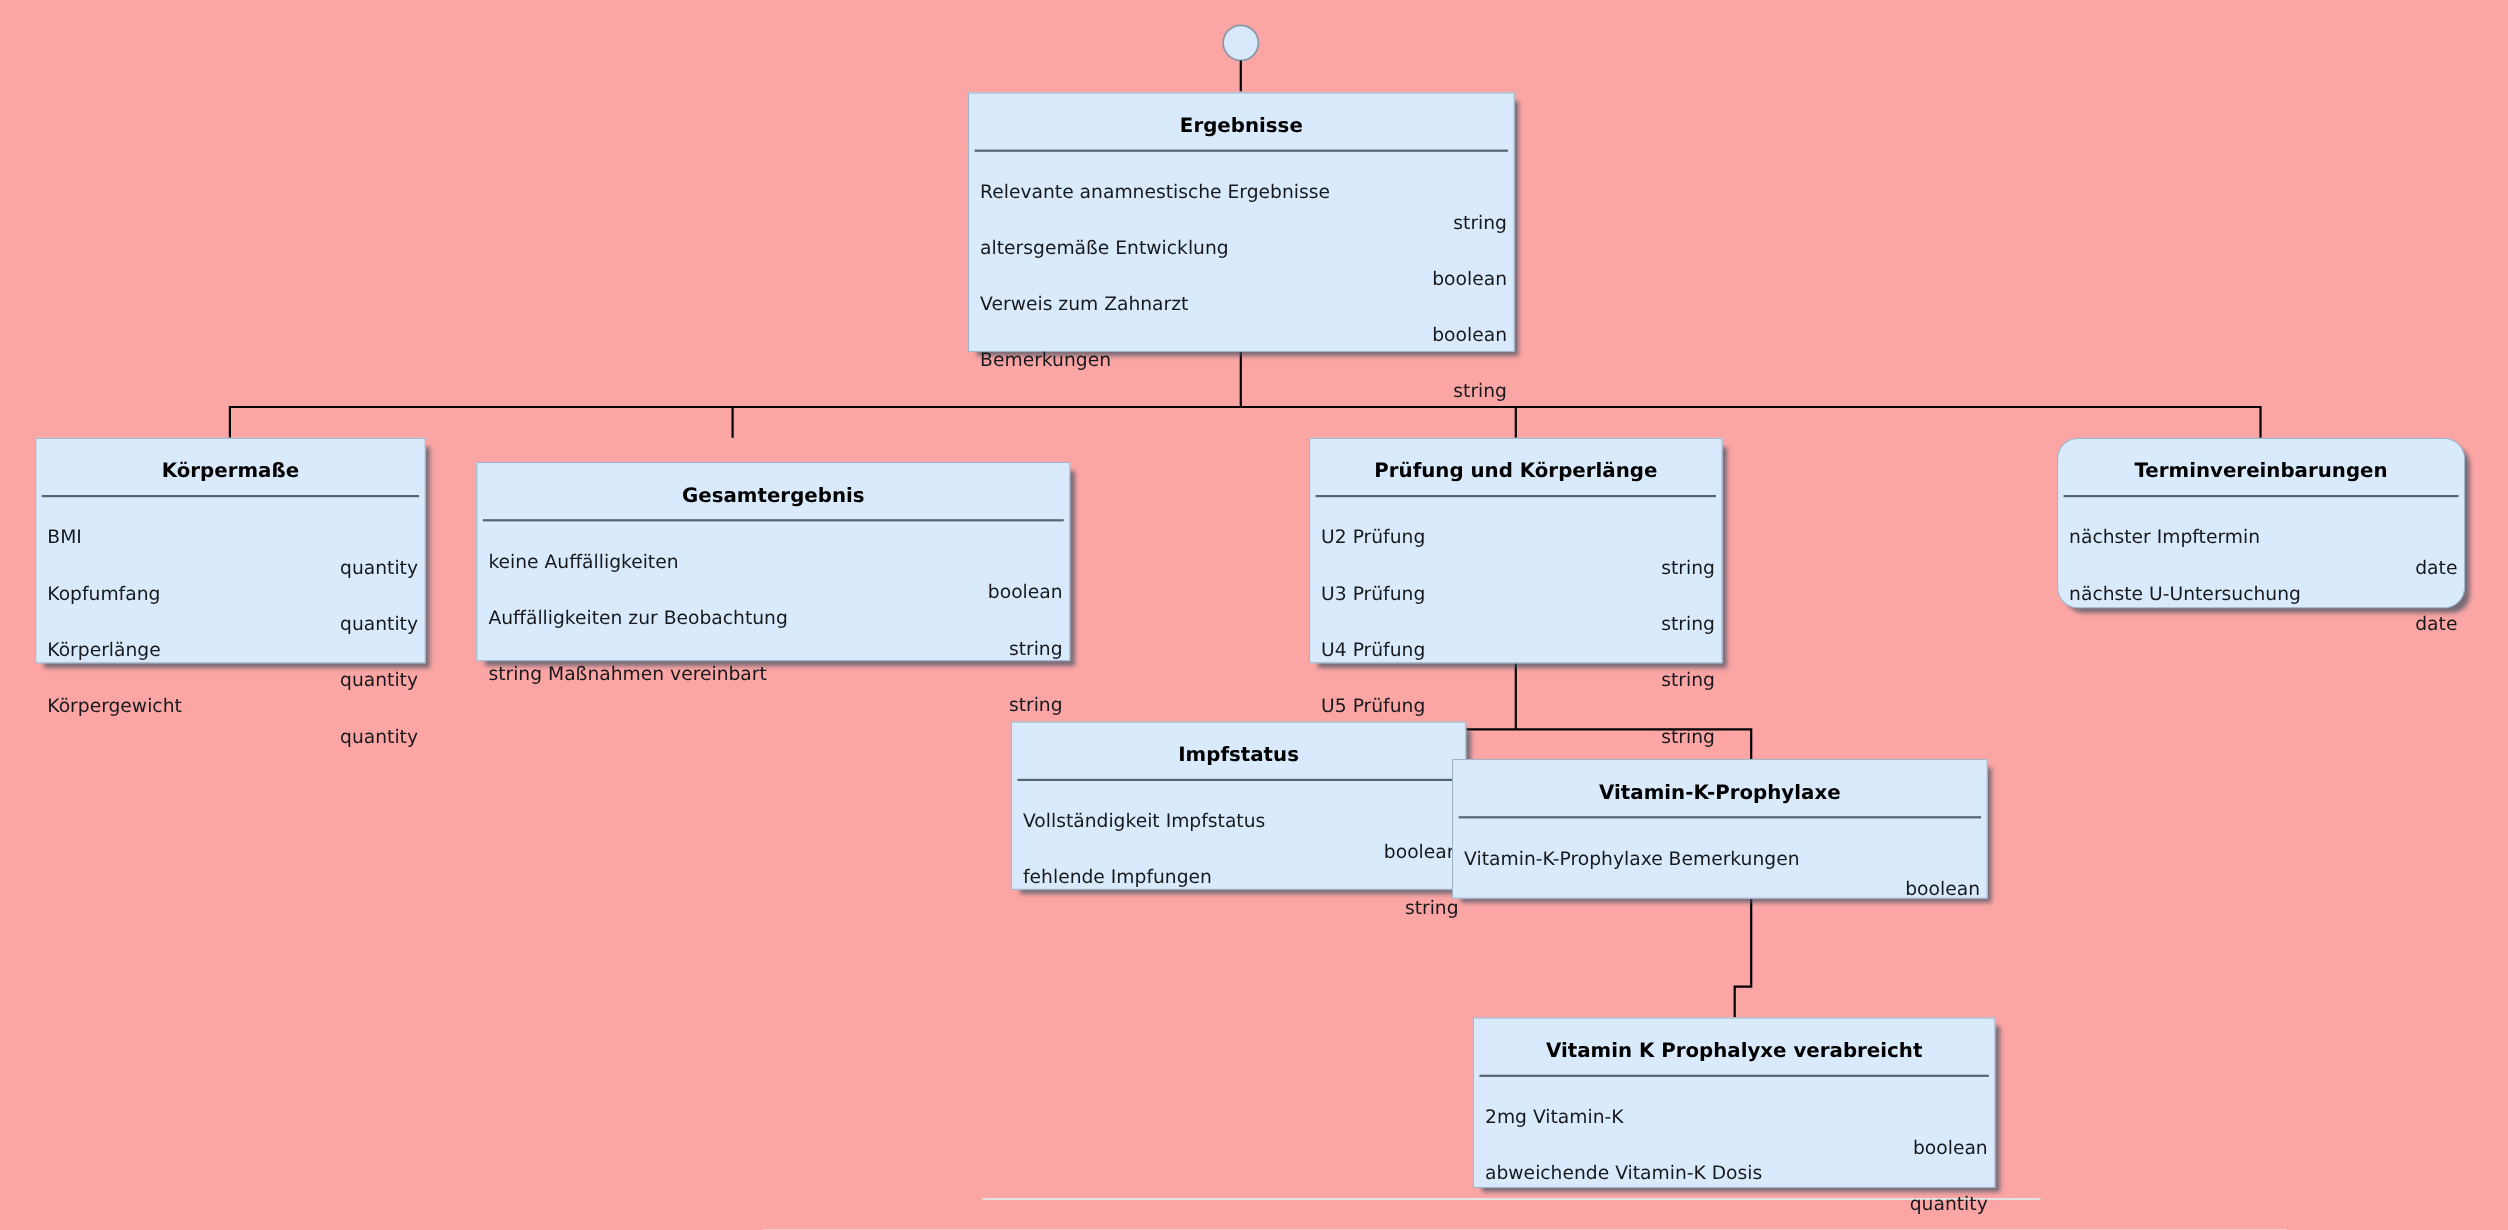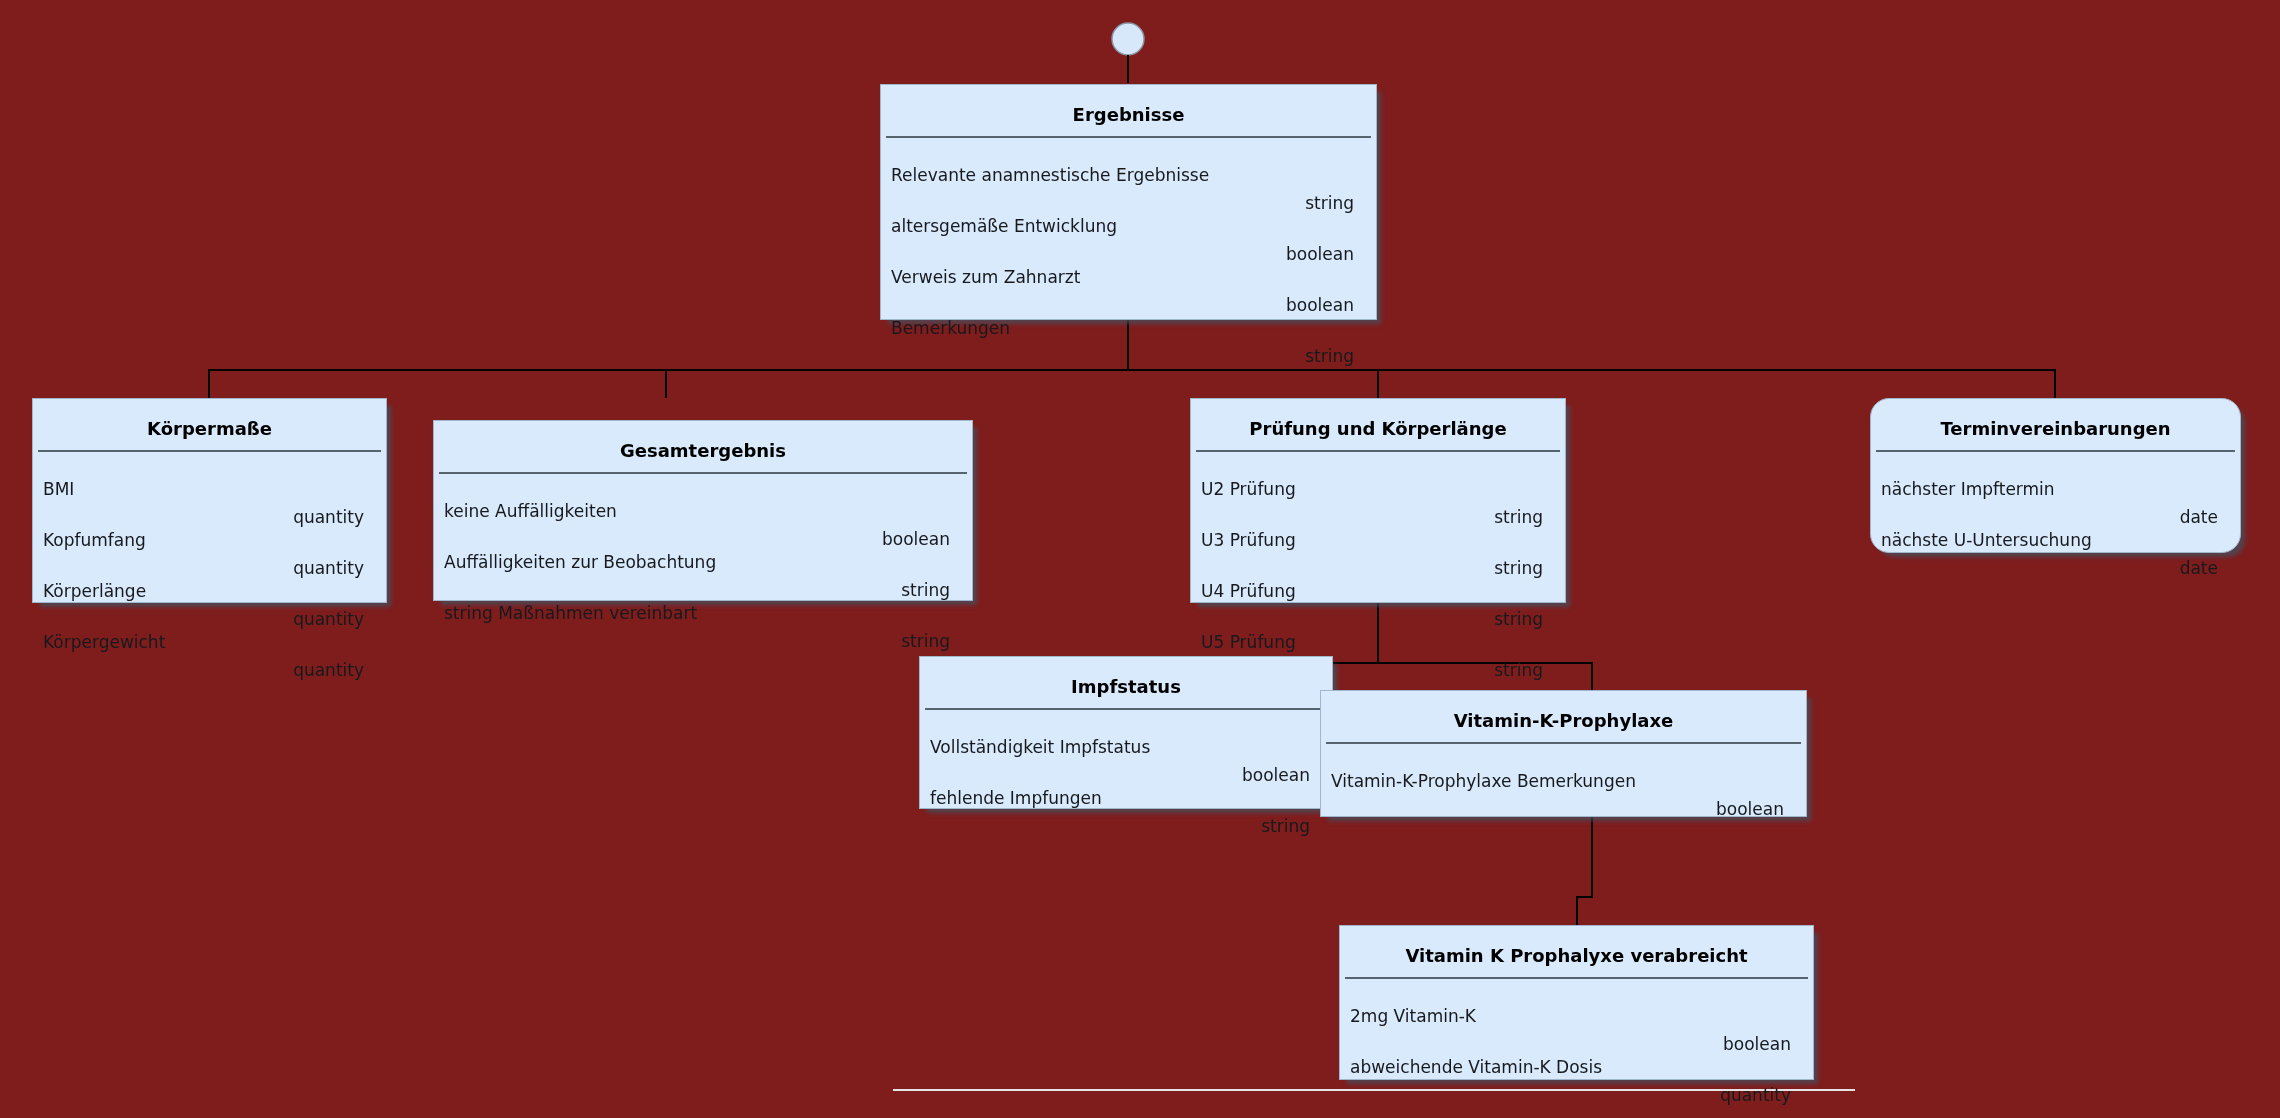--- a/index.html
+++ b/index.html
@@ -4,21 +4,21 @@
 <style>
   * { margin:0; padding:0; box-sizing:border-box; }
   html, body {
     width:2280px; height:1118px;
     background:#ffffff;
     font-family:"DejaVu Sans", sans-serif;
   }
   .canvas {
     position:relative;
     width:2280px; height:1118px;
-    background:#7f1d1d;
+    background:#fca5a5;
     overflow:hidden;
   }
   svg.connector-layer {
     position:absolute; left:0; top:0;
     width:2280px; height:1118px;
   }
   .node {
     position:absolute;
     background:#d9eafc;
     border:1px solid #a0b6ca;
@@ -30,21 +30,21 @@
     font-size:18px;
     font-weight:bold;
     color:#000000;
     white-space:nowrap;
   }
   .node-sep {
     height:0;
     border-top:2px solid #55646f;
     margin:11px 5px 0 5px;
   }
-  .fields { margin-top:26px; padding:0 22px 0 10px; }
+  .fields { margin-top:26px; padding:0 6px 0 10px; }
   .frow {
     display:flex;
     justify-content:space-between;
     font-size:17px;
     line-height:23px;
     color:#17191d;
   }
   .fname { white-space:nowrap; }
   .ftype { white-space:nowrap; margin-left:24px;margin-top:28px; }
 </style>

